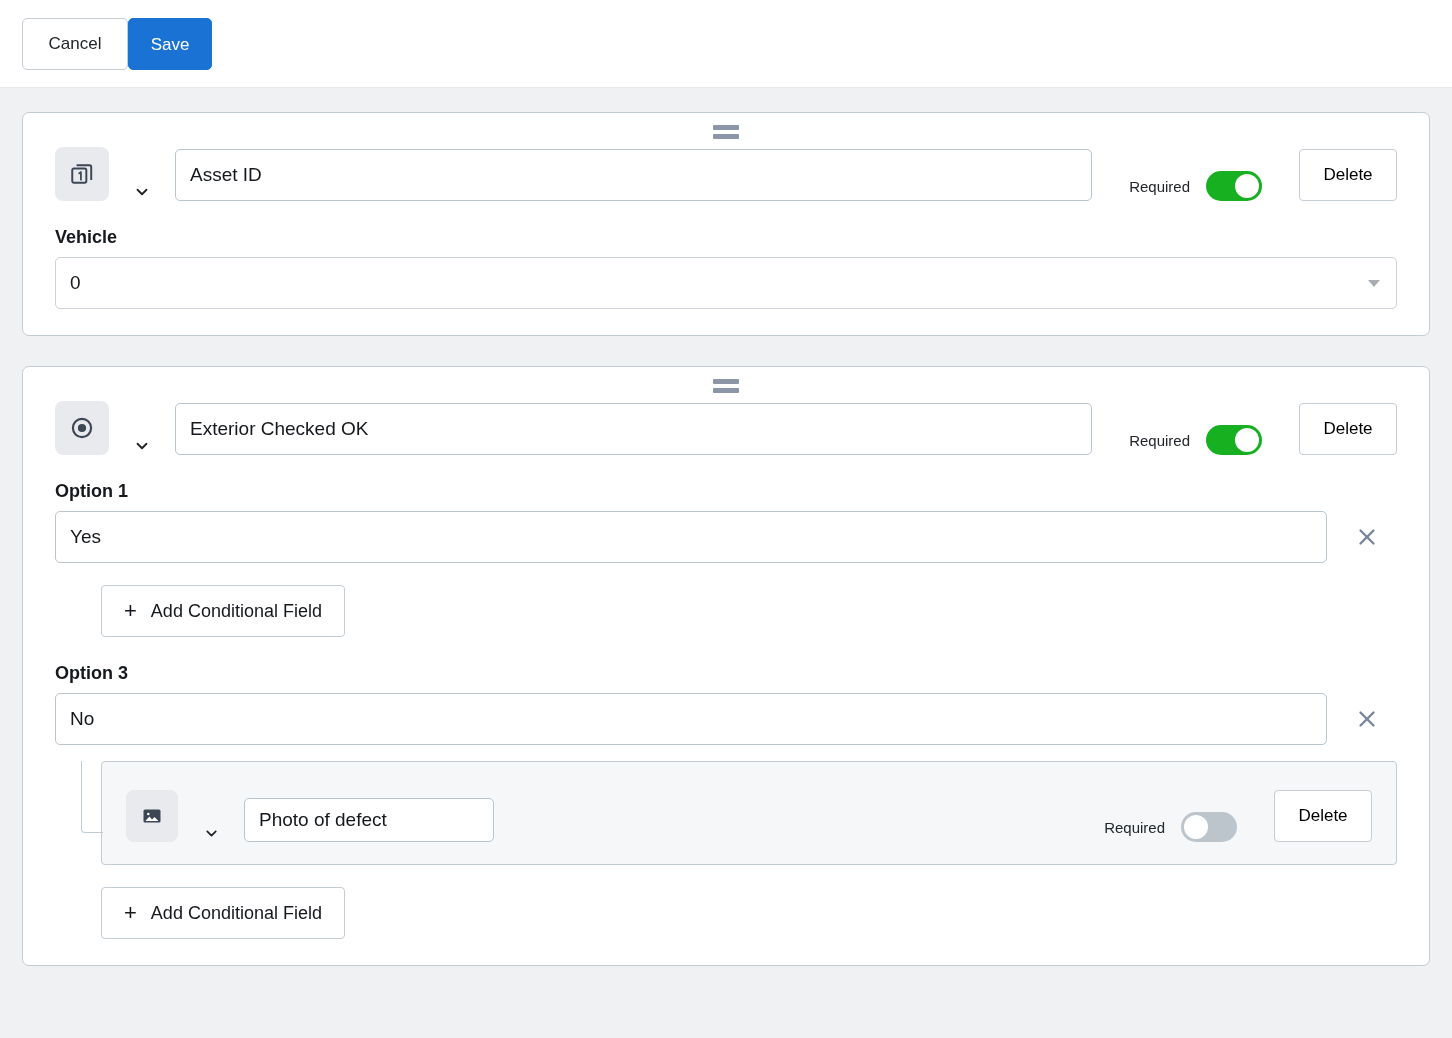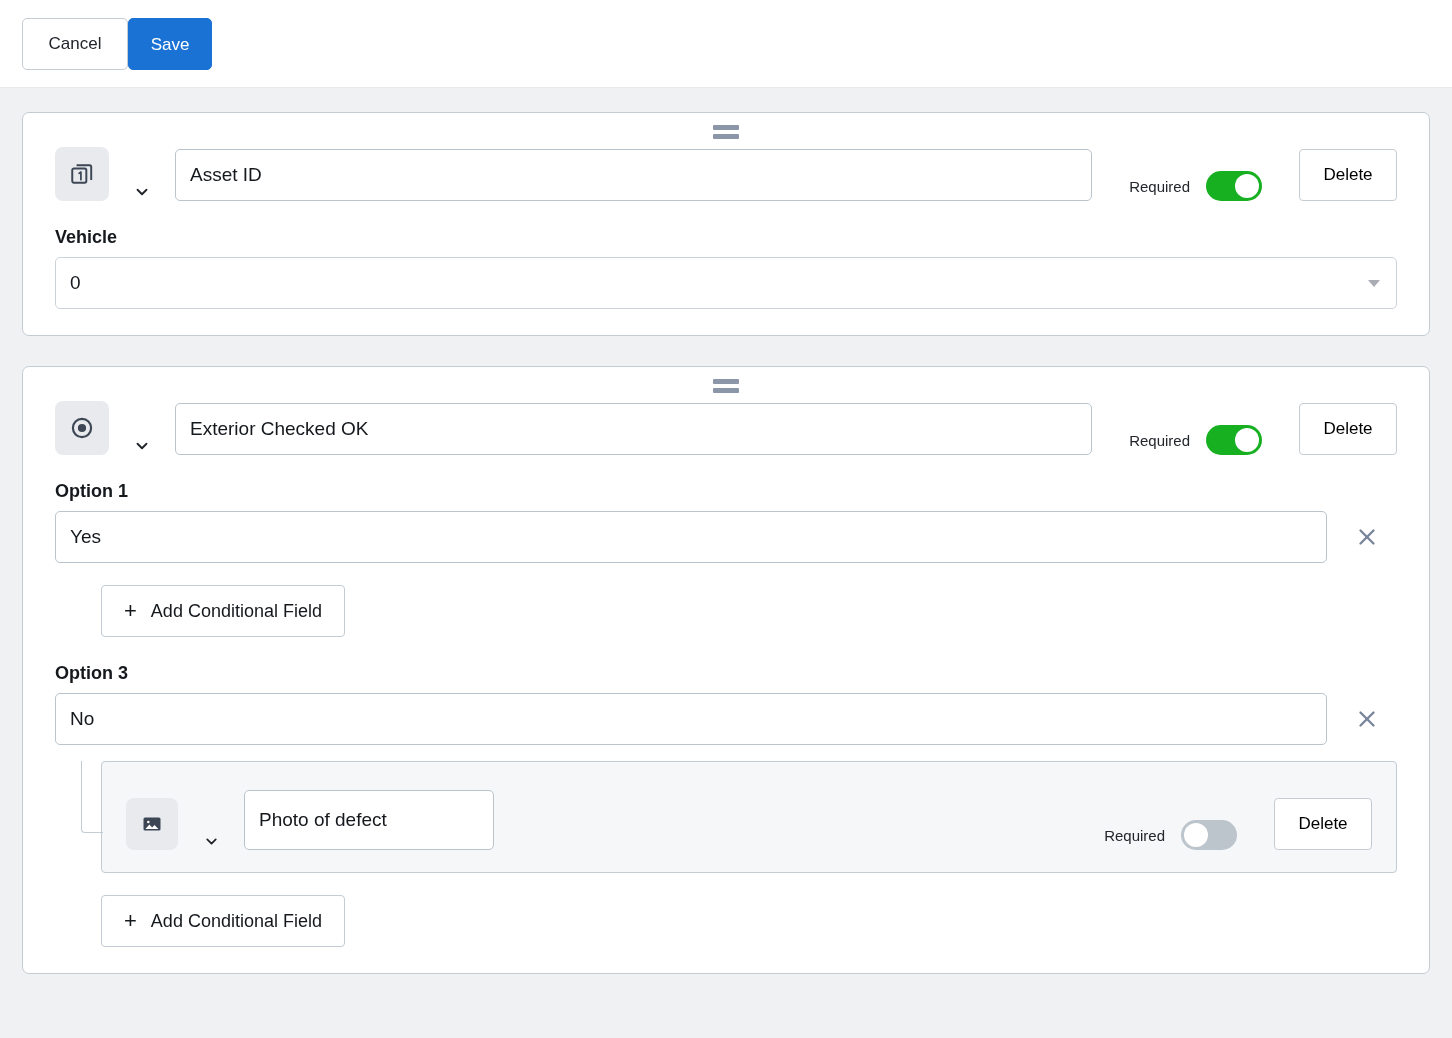--- a/index.html
+++ b/index.html
@@ -242,21 +242,21 @@
   .nested-card {
     background: #f5f7f9;
     border: 1px solid #c3ccd4;
     border-radius: 4px;
     padding: 22px 24px;
     margin-top: 16px;
   }
   .nested-card .type-chip { width: 52px; height: 52px; }
   .nested-card .field-label-input {
     flex: 0 0 250px;
-    height: 60px;
+    height: 44px;
     border-color: #b9c4cd;
   }
   .nested-spacer { flex: 1 1 auto; }
 </style>
 </head>
 <body>
 
 <div class="header">
   <div class="header-actions">
     <button class="btn-cancel">Cancel</button>

